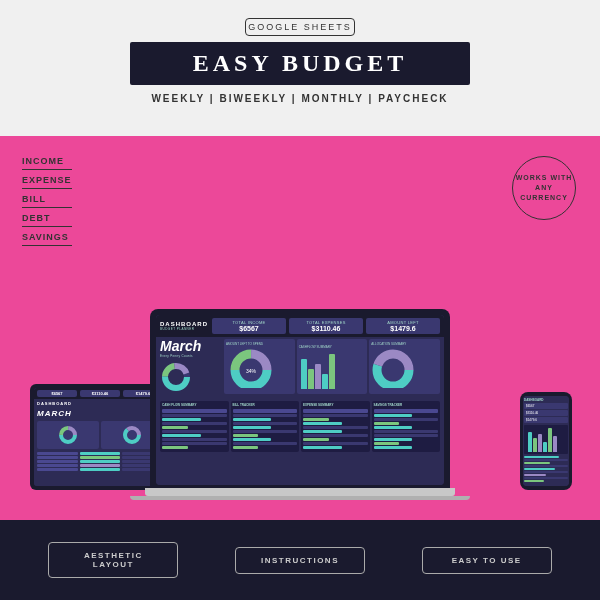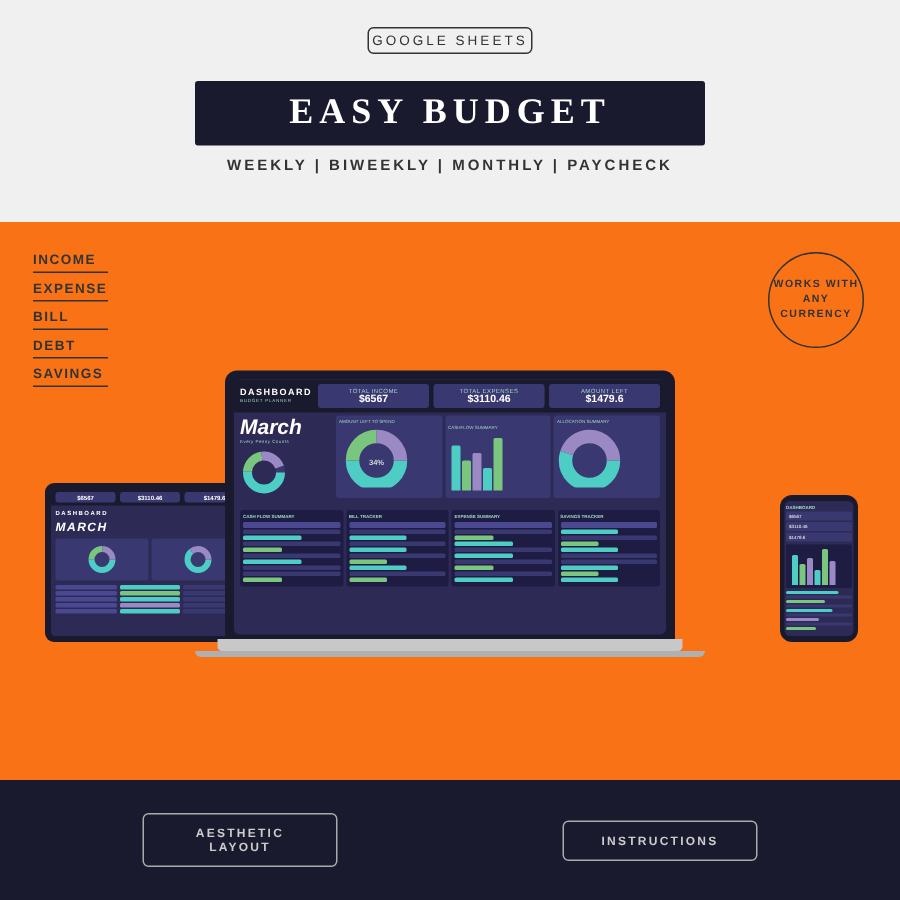--- a/index.html
+++ b/index.html
@@ -26,21 +26,21 @@
     }
 
     .google-sheets-badge {
       border: 1.5px solid #333;
       border-radius: 4px;
       padding: 3px 2px;
       font-size: 9px;
       letter-spacing: 2px;
       text-transform: uppercase;
       color: #333;
-      margin-bottom: 18px;
+      margin-bottom: 6px;
       background: transparent;
     }
 
     .main-title-box {
       background: #1a1a2e;
       width: 340px;
       text-align: center;
       padding: 8px 20px;
       margin-bottom: 8px;
       border-radius: 2px;
@@ -63,23 +63,24 @@
       text-transform: uppercase;
       margin-bottom: 22px;
     }
 
     
     .middle-section {
       width: 100%;
       display: flex;
       flex-direction: column;
       align-items: center;
-      background: #f97316;
+      background: #ec4899;
       position: relative;
       flex: 1;
+      justify-content: flex-end;
     }
 
     
     .devices-area {
       width: 100%;
       display: flex;
       justify-content: center;
       align-items: flex-end;
       position: relative;
       height: 310px;
@@ -692,13 +693,14 @@
         </div>
       </div>
     </div>
 
   </div>
 </div>
 
 <div class="bottom-section">
   <div class="bottom-badge">Aesthetic Layout</div>
   <div class="bottom-badge">Instructions</div>
+  <div class="bottom-badge">Easy To Use</div>
 </div>
 
 </body></html>

